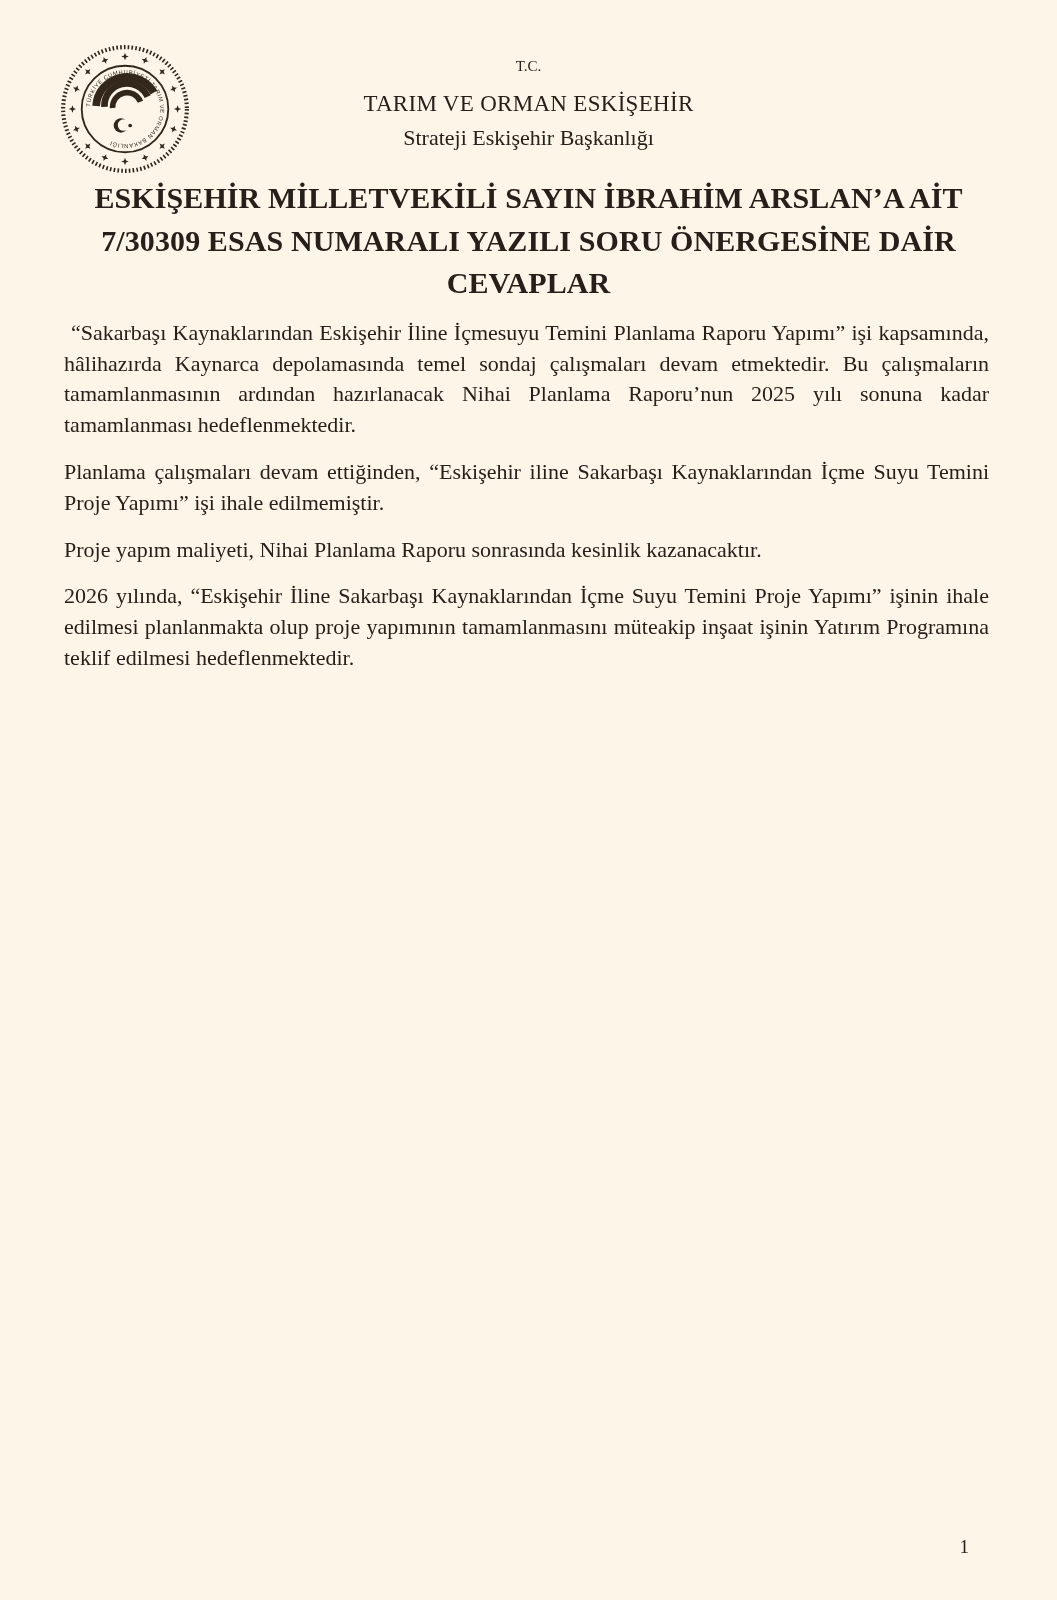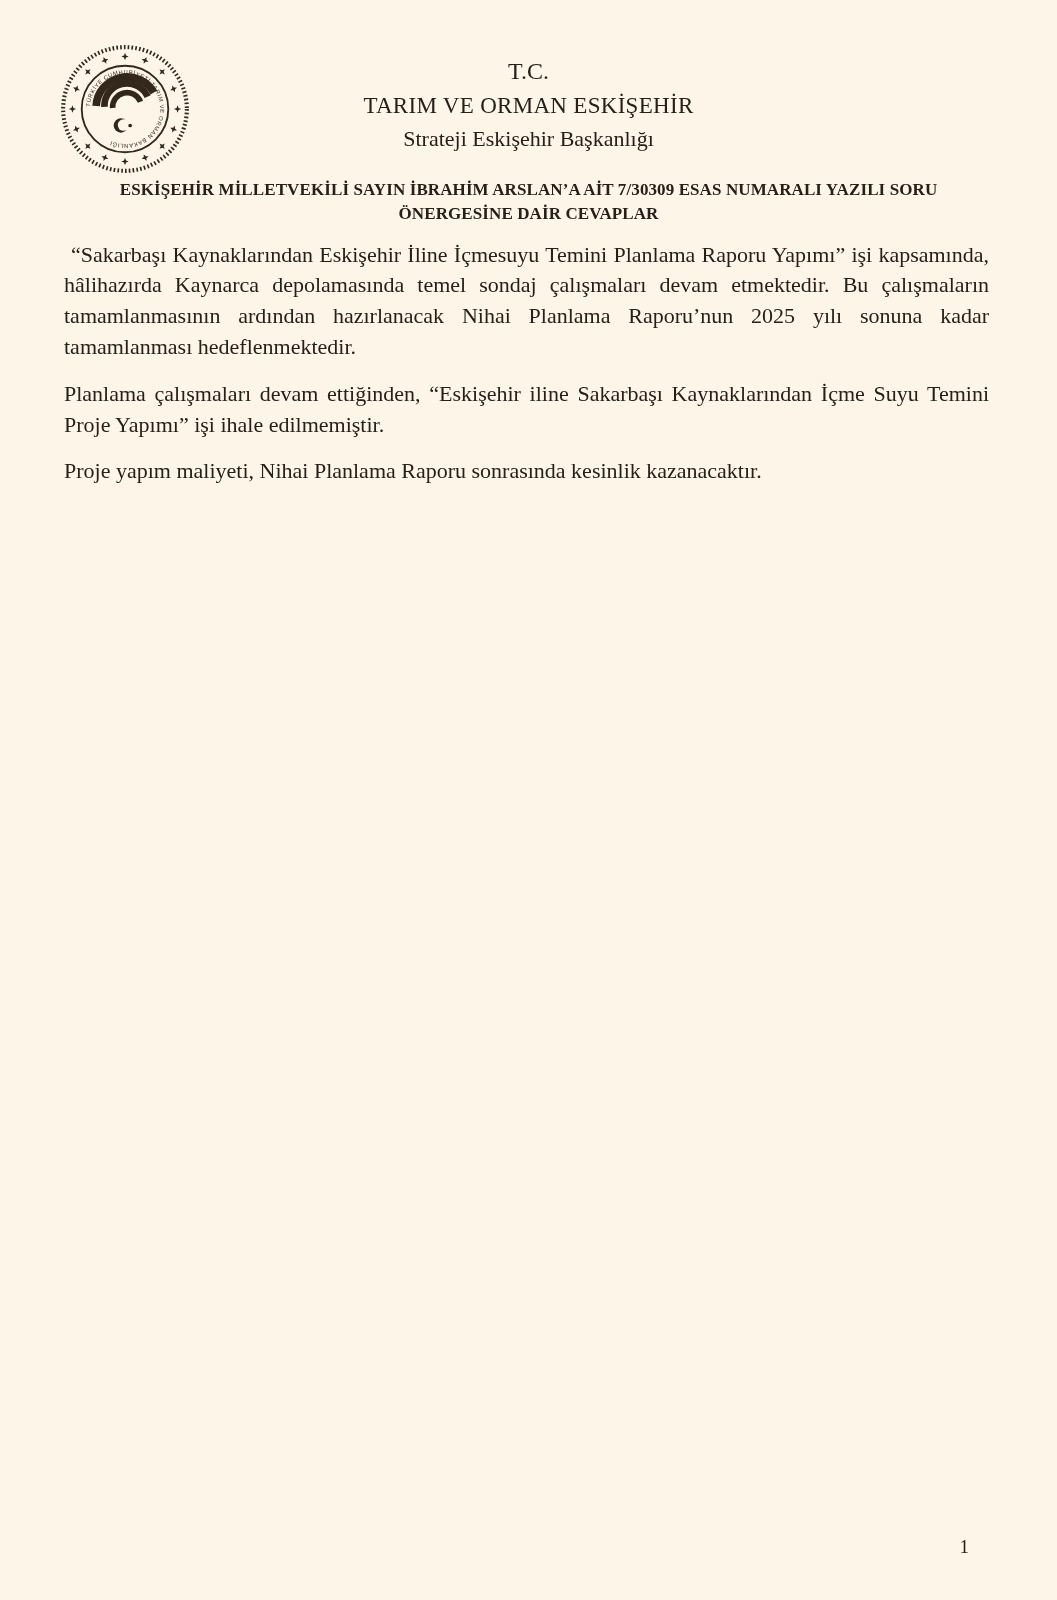--- a/index.html
+++ b/index.html
@@ -19,29 +19,29 @@
     top: 42px;
     width: 134px;
     height: 134px;
   }
   .seal svg { width: 100%; height: 100%; display: block; }
   .letterhead {
     padding-top: 58px;
     text-align: center;
     line-height: 1.15;
   }
-  .lh-tc   { font-size: 24px; margin-bottom: 7px; }
+  .lh-tc   { font-size: 15px; margin-bottom: 16px; }
   .lh-min  { font-size: 23px; margin-bottom: 7px; letter-spacing: 0.3px; }
   .lh-dept { font-size: 22px; }
   .doc-title {
     max-width: 880px;
     margin: 27px auto 0 auto;
     text-align: center;
     font-weight: bold;
-    font-size: 17px;
+    font-size: 30px;
     line-height: 1.42;
     letter-spacing: 0.1px;
   }
   .doc-body {
     margin: 13px 68px 0 64px;
   }
   .doc-body p {
     font-size: 22px;
     line-height: 1.4;
     text-align: justify;
@@ -114,17 +114,18 @@
     <div class="lh-min">TARIM VE ORMAN ESKİŞEHİR</div>
     <div class="lh-dept">Strateji Eskişehir Başkanlığı</div>
   </header>
 
   <h1 class="doc-title">ESKİŞEHİR MİLLETVEKİLİ SAYIN İBRAHİM ARSLAN’A AİT 7/30309 ESAS NUMARALI YAZILI SORU ÖNERGESİNE DAİR CEVAPLAR</h1>
 
   <main class="doc-body">
     <p class="indent-first">“Sakarbaşı Kaynaklarından Eskişehir İline İçmesuyu Temini Planlama Raporu Yapımı” işi kapsamında, hâlihazırda Kaynarca depolamasında temel sondaj çalışmaları devam etmektedir. Bu çalışmaların tamamlanmasının ardından hazırlanacak Nihai Planlama Raporu’nun 2025 yılı sonuna kadar tamamlanması hedeflenmektedir.</p>
     <p>Planlama çalışmaları devam ettiğinden, “Eskişehir iline Sakarbaşı Kaynaklarından İçme Suyu Temini Proje Yapımı” işi ihale edilmemiştir.</p>
     <p>Proje yapım maliyeti, Nihai Planlama Raporu sonrasında kesinlik kazanacaktır.</p>
+    <p>2026 yılında, “Eskişehir İline Sakarbaşı Kaynaklarından İçme Suyu Temini Proje Yapımı” işinin ihale edilmesi planlanmakta olup proje yapımının tamamlanmasını müteakip inşaat işinin Yatırım Programına teklif edilmesi hedeflenmektedir.</p>
   </main>
 
   <div class="page-number">1</div>
 
 </div>
 
 </body></html>

